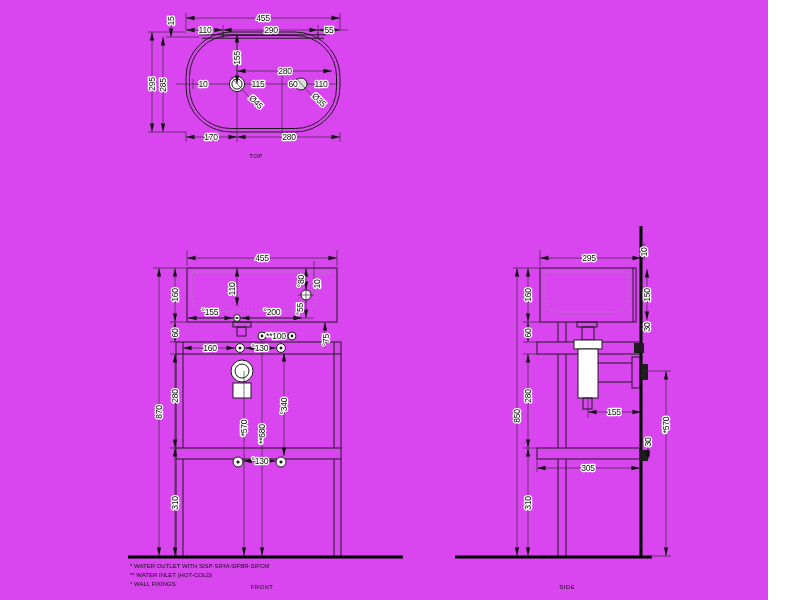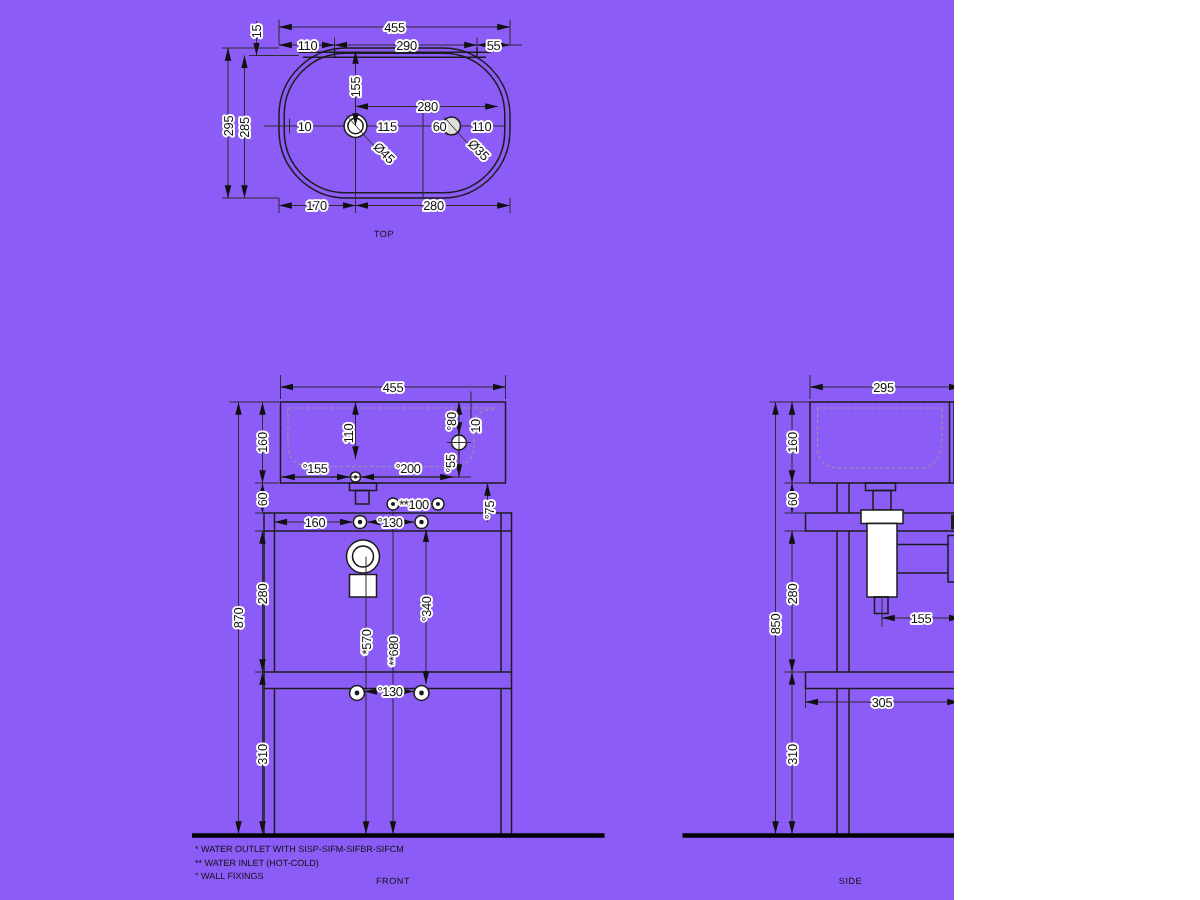--- a/index.html
+++ b/index.html
@@ -1,16 +1,16 @@
 <!DOCTYPE html>
 <html><head>
 <meta charset="utf-8">
 <style>
   html,body { margin:0; padding:0; background:#fff; }
-  .canvas { position:relative; width:636px; height:600px; background:#8b5cf6; overflow:hidden;
+  .canvas { position:relative; width:768px; height:600px; background:#d946ef; overflow:hidden;
             font-family:"Liberation Sans", sans-serif; }
   svg { display:block; }
   .ln   { fill:none; stroke:#1c1c1c; stroke-width:1; }
   .lt   { fill:none; stroke:#2a2a2a; stroke-width:0.65; }
   .dash { fill:none; stroke:#999; stroke-width:0.7; stroke-dasharray:2.2 1.8; }
   .thick{ fill:none; stroke:#000; stroke-width:3; }
   .fb   { fill:#1c1c1c; stroke:none; }
   .grayfill { fill:#dedede; stroke:#1c1c1c; stroke-width:1; }
   .whitefill{ fill:#fff; stroke:#1c1c1c; stroke-width:1; }
   .dimtext { font-family:"Liberation Sans",sans-serif; font-size:8.6px; letter-spacing:-0.25px;

